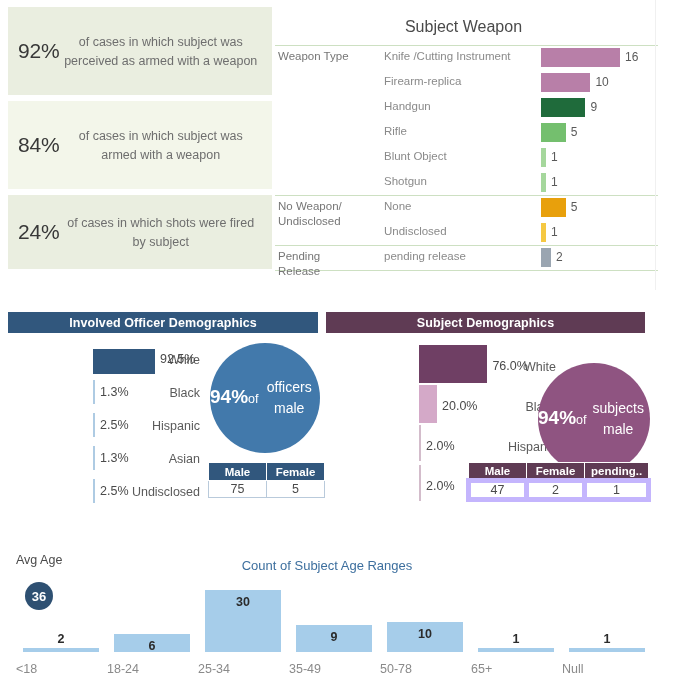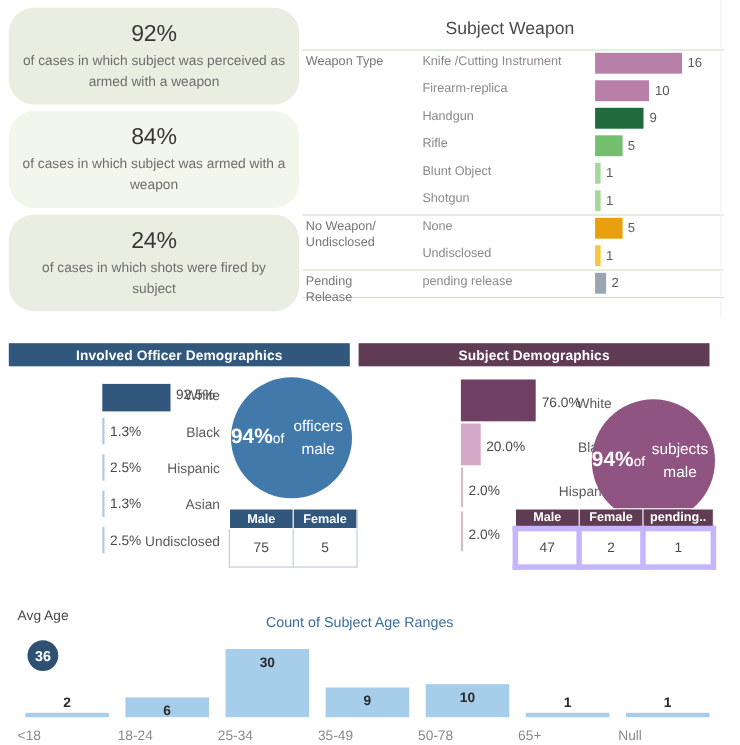--- a/index.html
+++ b/index.html
@@ -8,36 +8,35 @@
     background: #ffffff;
     font-family: "Liberation Sans", sans-serif;
     color: #4a4a4a;
     overflow: hidden;
   }
   #stage { position: relative; width: 673px; height: 677px; }
 
   
   .kpi {
     position: absolute; left: 8px; width: 264px;
-    display: flex; flex-direction: column; justify-content: center;
+    display: flex; flex-direction: row; justify-content: center;
     align-items: center; text-align: center;
     padding: 1px 10px;
-    border-radius: 23px;
   }
   .kpi-big {
     font-size: 21px; color: #383838; font-weight: normal;
     line-height: 26px; letter-spacing: -0.2px;
   }
   .kpi-sub {
     font-size: 12.5px; color: #6e6e6e; line-height: 19px;
     margin-top: 2px;
   }
   #kpi0 { top: 7px;   height: 88px;  background: #eaeee0; }
   #kpi1 { top: 101px; height: 88px;  background: #f3f6ea; }
-  #kpi2 { top: 195px; height: 88px;  background: #eaeee0; }
+  #kpi2 { top: 195px; height: 74px;  background: #eaeee0; }
 
   
   #weapon-panel { position: absolute; left: 272px; top: 0px; width: 401px; height: 290px; }
   #weapon-title {
     position: absolute; left: 0; top: 18px; width: 383px;
     text-align: center; font-size: 16px; color: #4a4a4a;
   }
   .wline { position: absolute; left: 3px; width: 383px; height: 1px; background: #cde0c2; }
   .wrow { position: absolute; left: 0; height: 25px; width: 401px; }
   .wgroup {
@@ -89,21 +88,21 @@
   .bc-pct { font-size: 19px; font-weight: bold; }
   .bc-line2 { font-size: 14px; }
 
   
   .gtable { position: absolute; border-collapse: collapse; }
   .gtable th {
     color: #ffffff; font-size: 11.5px; font-weight: bold;
     height: 18px; padding: 0 6px; border: 1px solid #ffffff;
   }
   .gtable td {
-    font-size: 12.5px; color: #4a4a4a; height: 35px;
+    font-size: 12.5px; color: #4a4a4a; height: 17px;
     text-align: center; background: #ffffff;
   }
   #officer-table th { background: #31577d; }
   #officer-table td { border: 1px solid #b9cadb; }
   #subject-table th { background: #5f3b54; }
   #subject-table td { border: 5px solid #c4b5fd; }
 
   
   #avg-age-label {
     position: absolute; left: 16px; top: 553px;

